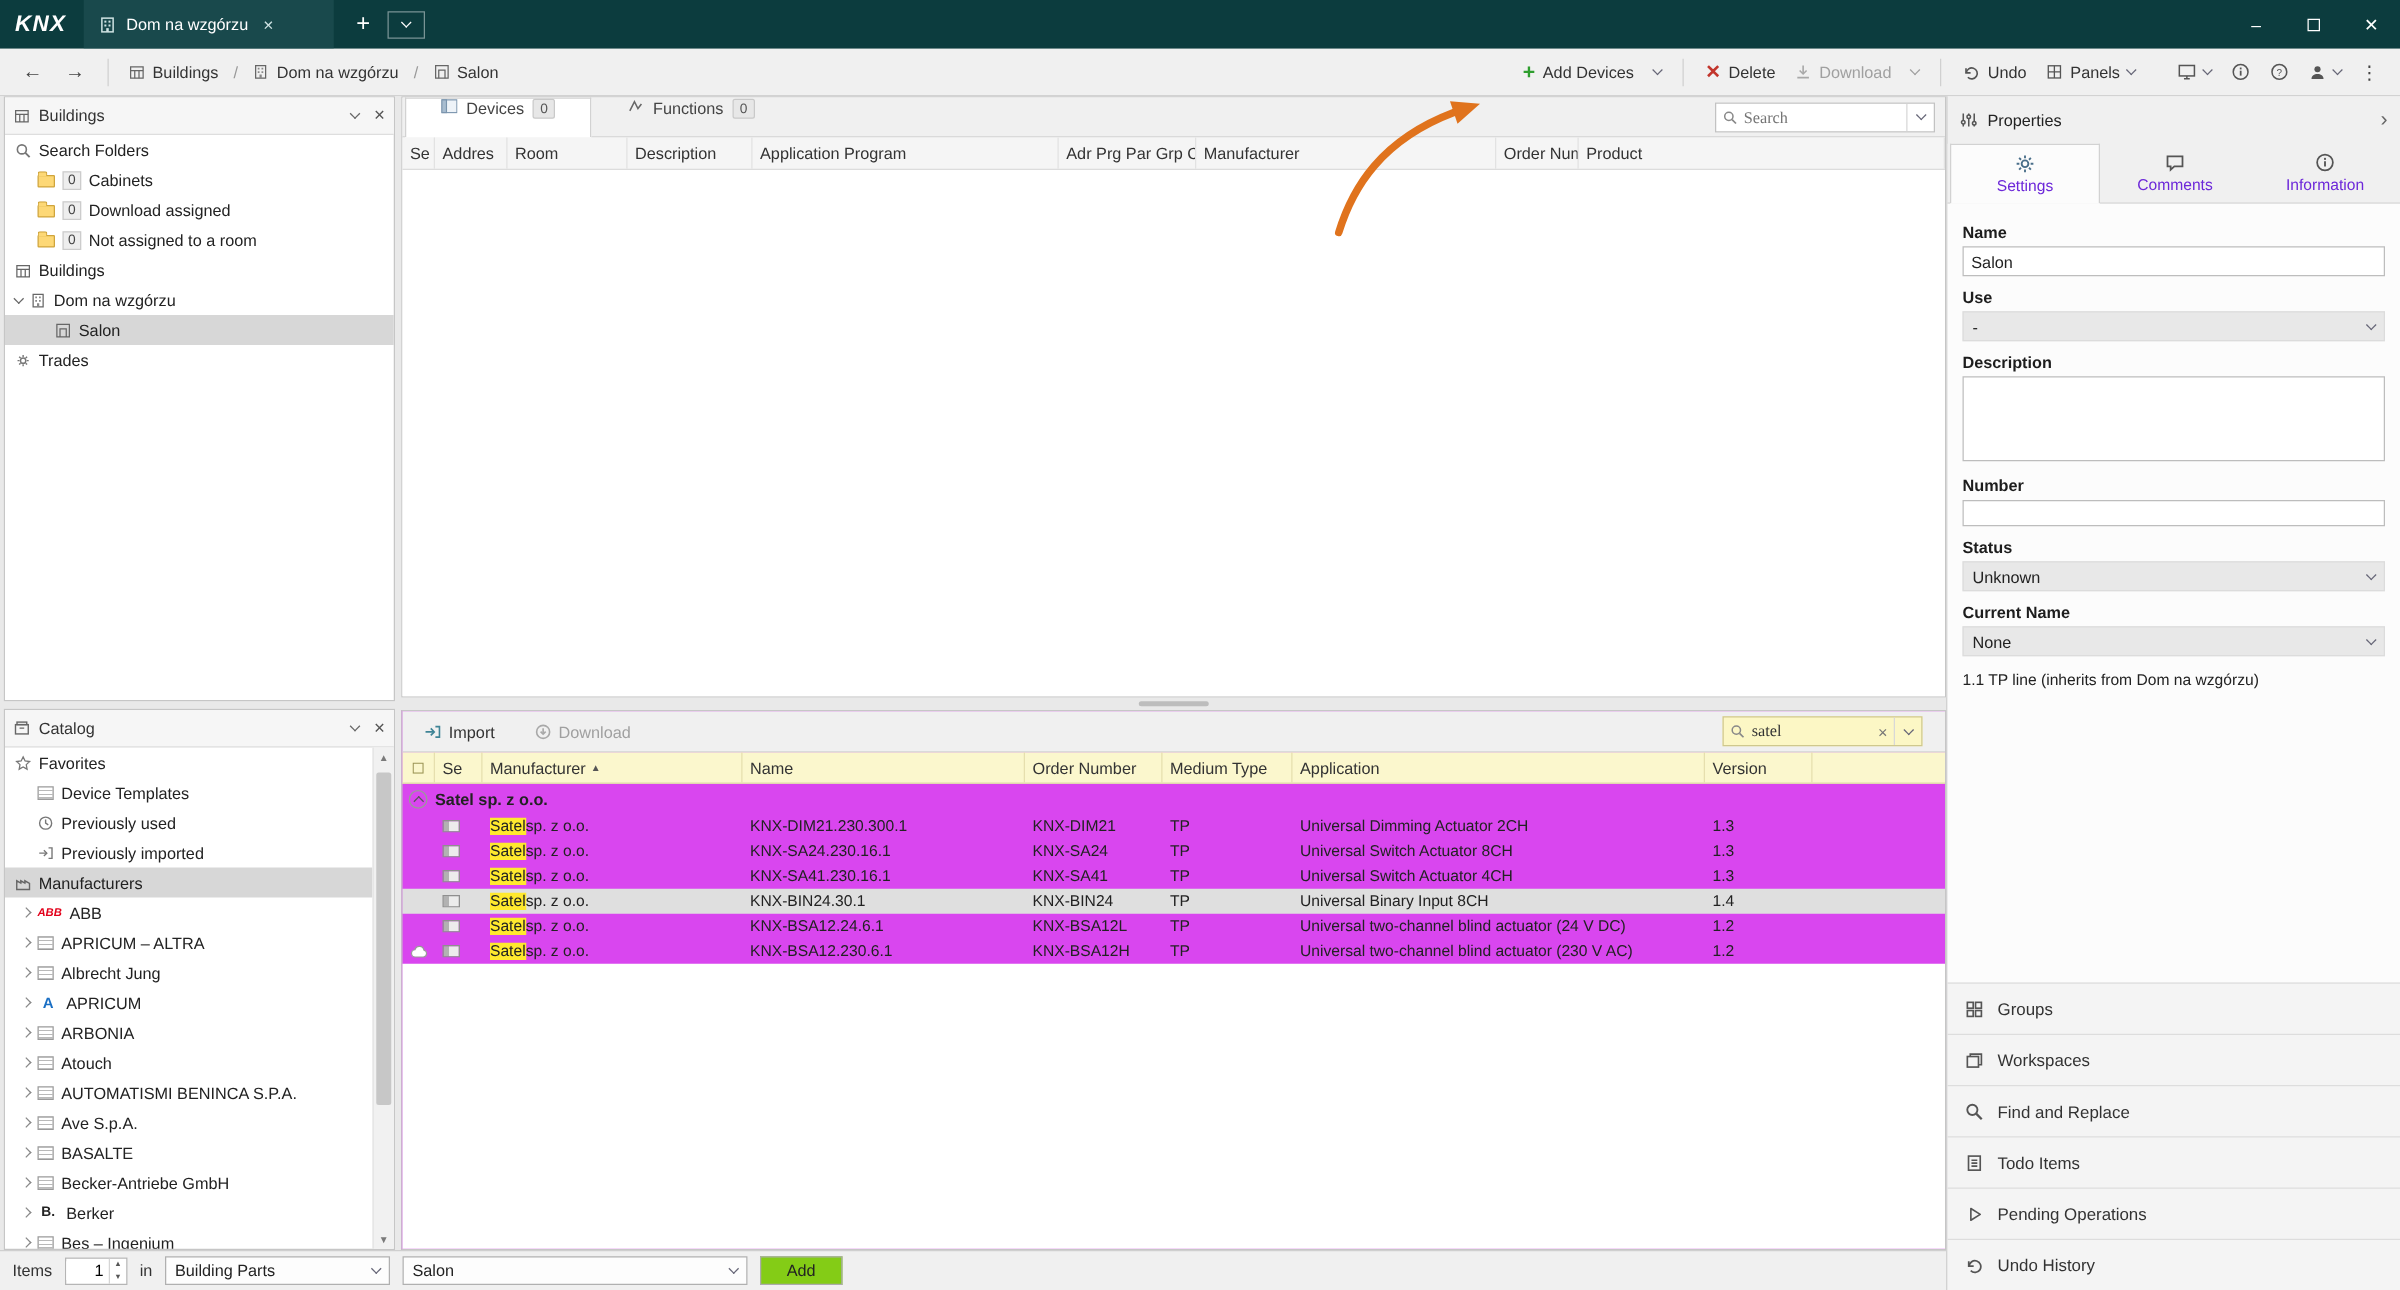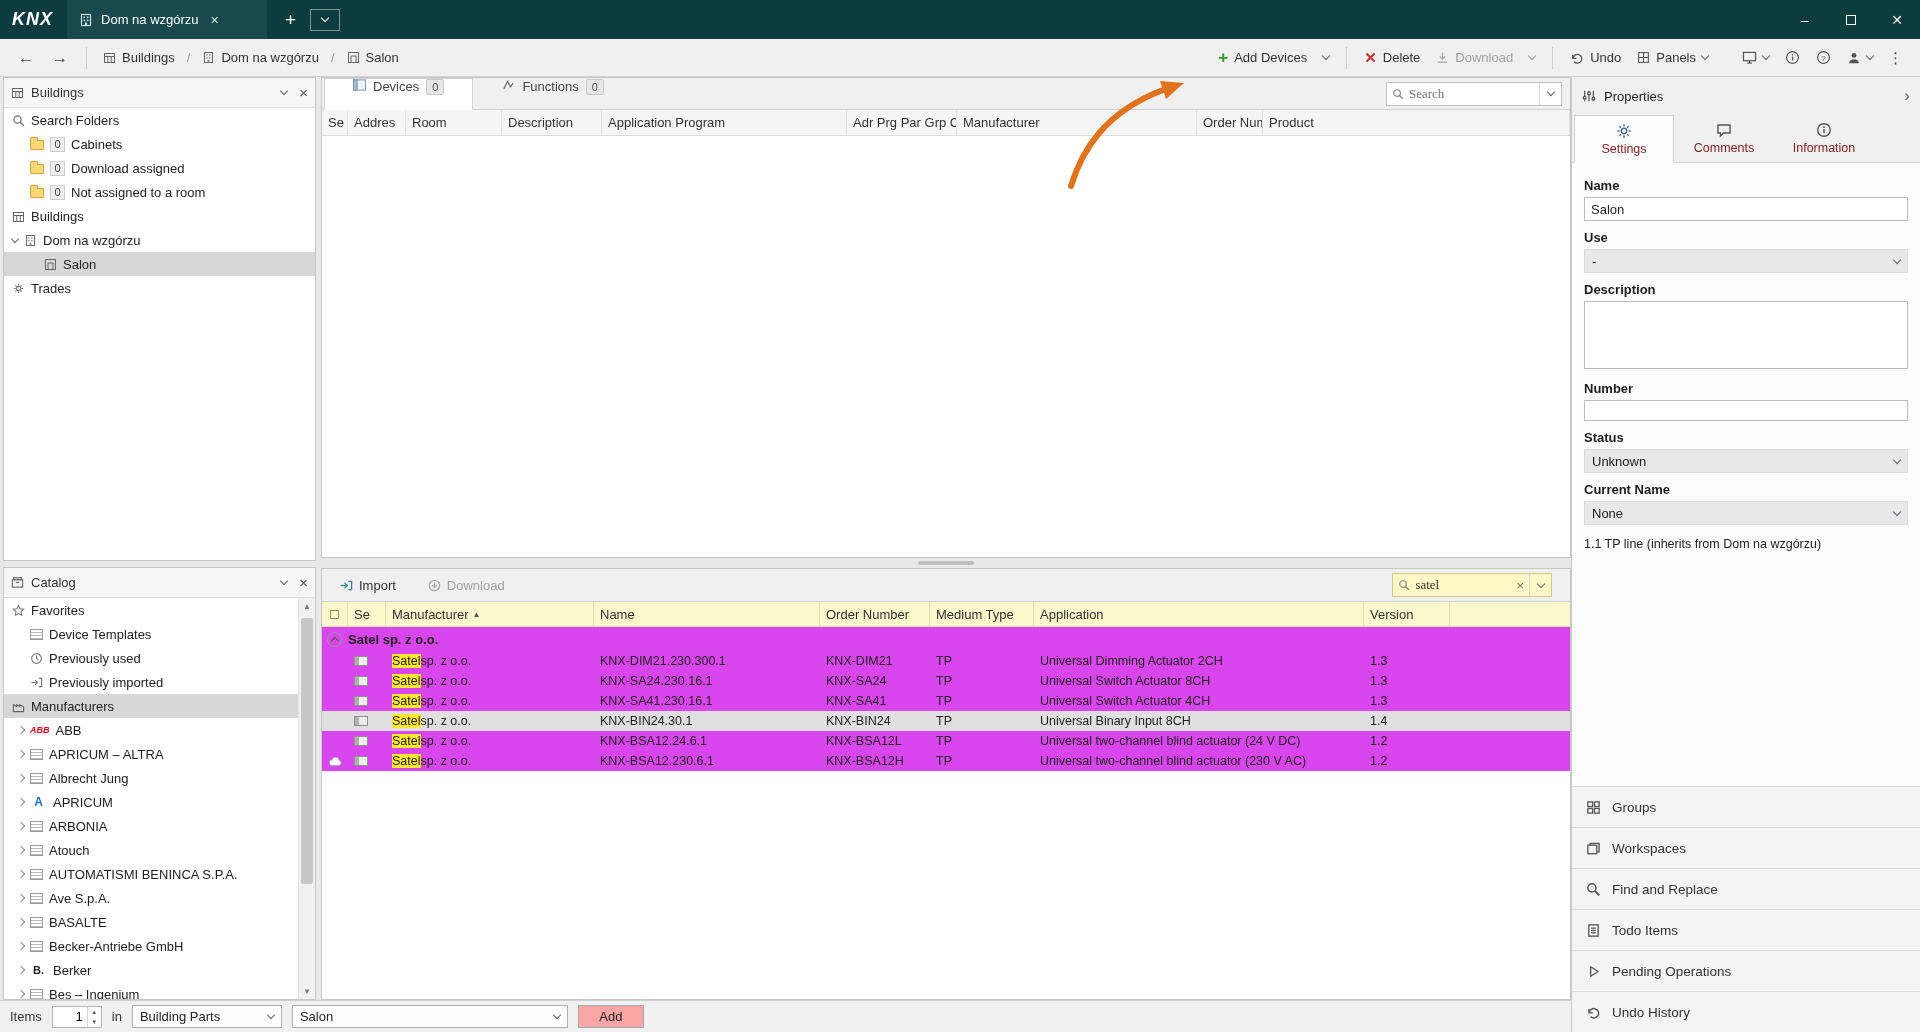--- a/index.html
+++ b/index.html
@@ -94,28 +94,28 @@
   .dev-icon{display:inline-block;width:14px;height:10px;border:1px solid #8f8f8f;background:linear-gradient(90deg,#b2b2b2 0 4px,#ececec 4px)}
   .cr-rest{flex:1;background:#fff}
 
   
   .bottombar{flex:0 0 32px;background:#f0f0f0;border-top:1px solid #cfcfcf;display:flex;align-items:center;padding:0 10px;gap:10px}
   .spin{display:flex;align-items:center;height:22px;background:#fff;border:1px solid #b5b5b5}
   .spin input{width:34px;border:none;outline:none;text-align:right;font-family:inherit;font-size:13px;padding-right:4px}
   .spin .arrows{display:flex;flex-direction:column;border-left:1px solid #d5d5d5;height:100%;width:14px}
   .spin .arrows span{flex:1;display:flex;align-items:center;justify-content:center;font-size:6px;color:#555}
   .bselect{height:23px;background:#fdfdfd;border:1px solid #b0b0b0;display:flex;align-items:center;justify-content:space-between;padding:0 7px;color:#222}
-  .bs1{width:150px}.bs2{width:276px}
-  .add-btn{width:66px;height:23px;background:#fca5a5;border:1px solid #ababab;font-family:inherit;font-size:13px;color:#222}
+  .bs1{width:180px}.bs2{width:276px}
+  .add-btn{width:66px;height:23px;background:#84cc16;border:1px solid #ababab;font-family:inherit;font-size:13px;color:#222}
 
   
   .props-header{flex:0 0 38px;display:flex;align-items:center;gap:8px;padding:0 10px;color:#222}
   .props-collapse{margin-left:auto;color:#666;font-size:17px}
   .props-tabs{flex:0 0 48px;display:flex;align-items:stretch;border-bottom:1px solid #d2d2d2;background:#f0f0f0;padding-left:2px}
-  .ptab{width:100px;display:flex;flex-direction:column;align-items:center;justify-content:center;gap:3px;color:#7f1d1d;font-size:12.5px;border:1px solid transparent}
+  .ptab{width:120px;display:flex;flex-direction:column;align-items:center;justify-content:center;gap:3px;color:#6d28d9;font-size:12.5px;border:1px solid transparent}
   .ptab.active{background:#fcfcfc;border-color:#d2d2d2;border-bottom-color:#fcfcfc;margin-bottom:-1px}
   .props-body{flex:1;background:#fcfcfc;padding:6px 12px 0;overflow:hidden}
   .flabel{font-weight:700;font-size:13px;color:#1d1d1d;margin:9px 0 4px}
   .finput{width:100%;height:24px;background:#fff;border:1px solid #bdbdbd;padding:0 6px;font-family:inherit;font-size:13px;color:#222;outline:none}
   .ftext{width:100%;height:68px;background:#fff;border:1px solid #bdbdbd;resize:none;outline:none;font-family:inherit}
   .fselect{width:100%;height:24px;background:#e8e8e8;border:1px solid #dcdcdc;display:flex;align-items:center;justify-content:space-between;padding:0 7px;color:#222}
   .fsmall{height:21px}
   .line-info{margin-top:12px;font-size:12.5px;color:#222}
   .props-actions{flex:0 0 246px;display:flex;flex-direction:column;background:#f4f4f4}
   .paction{flex:1;display:flex;align-items:center;gap:11px;padding:0 14px;border-top:1px solid #ddd;color:#333;font-size:13.5px}

